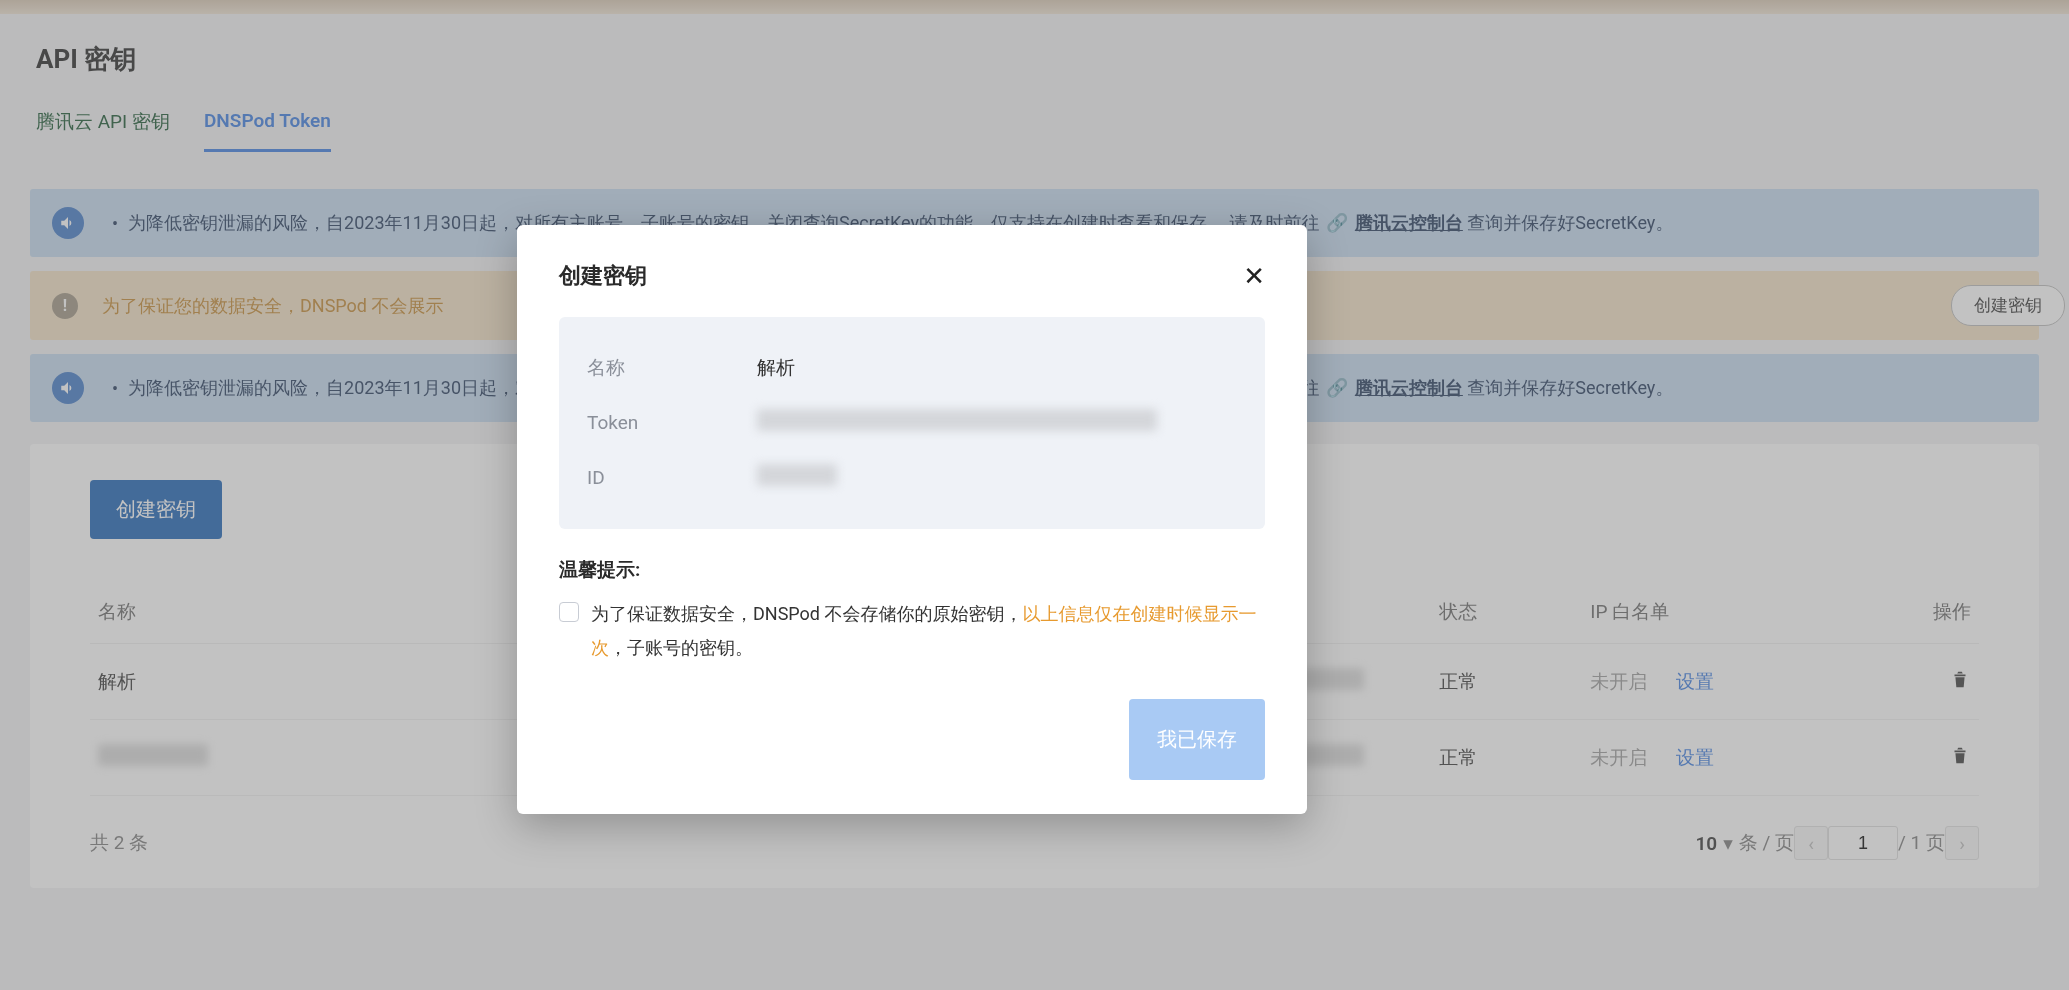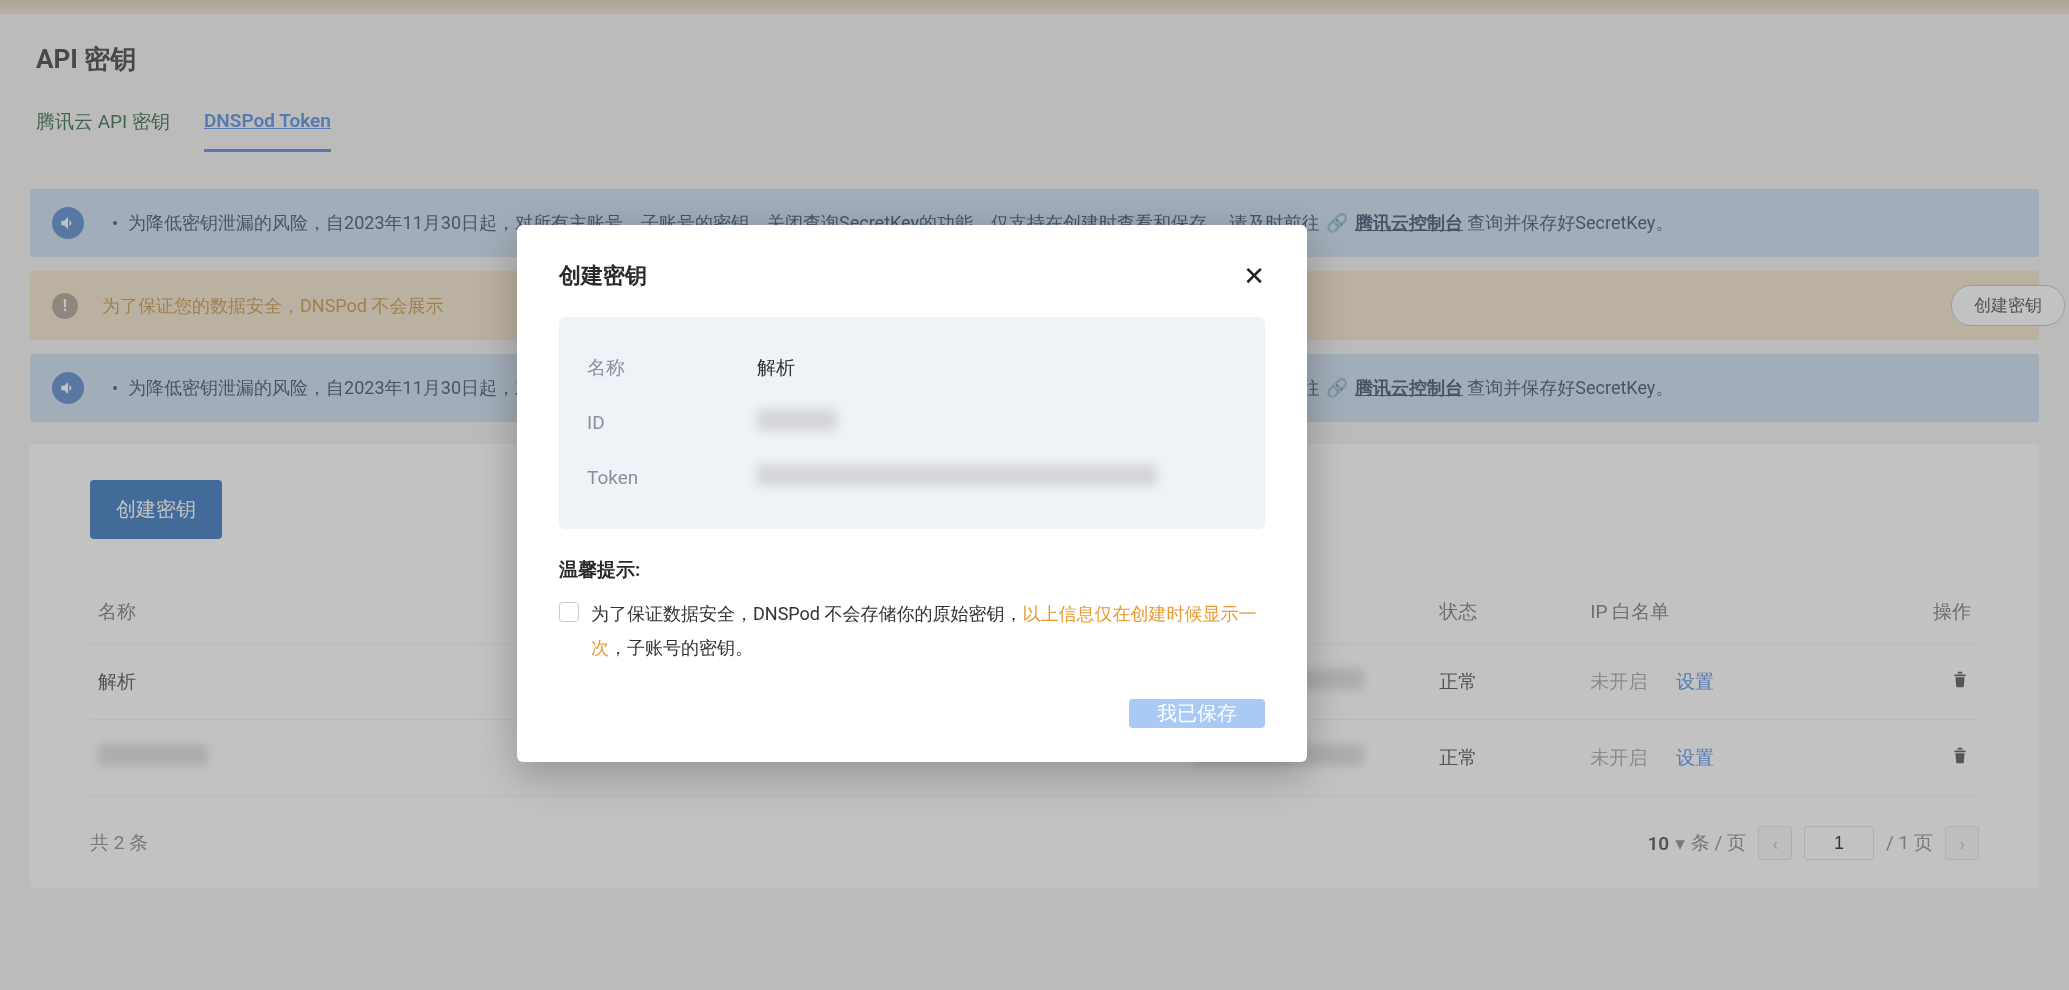--- a/index.html
+++ b/index.html
@@ -58,21 +58,20 @@
     padding:0 0 14px 0;
     font-size:19px;
     color:#14532d;
     cursor:pointer;
     border-bottom:3px solid transparent;
   }
   .tab.active{
     color:var(--link);
     font-weight:600;
     border-bottom:3px solid var(--link);
-    text-decoration:underline;
   }
 
   
   .content{
     padding:36px 30px 0 30px;
   }
 
   
   .banner{
     display:flex;
@@ -189,21 +188,21 @@
 
   .pager{
     display:flex;
     align-items:center;
     justify-content:space-between;
     margin-top:30px;
     color:#7a7a7a;
     font-size:19px;
   }
   .pager-right{
-    display:flex;align-items:center;gap:12px;
+    display:flex;align-items:center;
   }
   .pager-right .sizebox{display:flex;align-items:center;gap:6px;}
   .pager-right .sizebox .val{color:#333;font-weight:600;}
   .pager-right .nav-btn{
     width:34px;height:34px;
     display:flex;align-items:center;justify-content:center;
     border:1px solid #e0e0e0;border-radius:3px;
     background:#f7f7f7;color:#bbb;
   }
   .pager-right .page-input{
@@ -264,21 +263,21 @@
     margin-top:5px;flex:0 0 auto;background:#fff;
   }
   .tips-body .orange{color:var(--orange);}
   .modal-footer{
     display:flex;justify-content:flex-end;margin-top:34px;
   }
   .btn-saved{
     background:var(--pale-btn);
     color:#fff;
     border:none;border-radius:4px;
-    padding:1px 28px;font-size:20px;cursor:pointer;
+    padding:27px 28px;font-size:20px;cursor:pointer;
   }
 </style>
 </head>
 <body>
 
 <div class="cream-strip"></div>
 
 <div class="page-head">
   <h1 class="page-title">API 密钥</h1>
   <div class="tabs">
@@ -401,26 +400,26 @@
     <div class="modal-title">创建密钥</div>
     <div class="close-x">✕</div>
   </div>
 
   <div class="panel">
     <div class="panel-row">
       <div class="lbl">名称</div>
       <div class="val">解析</div>
     </div>
     <div class="panel-row">
+      <div class="lbl">Token</div>
+      <div class="val"><span class="blur-val bv2"></span></div>
+    </div>
+    <div class="panel-row">
       <div class="lbl">ID</div>
       <div class="val"><span class="blur-val bv1"></span></div>
-    </div>
-    <div class="panel-row">
-      <div class="lbl">Token</div>
-      <div class="val"><span class="blur-val bv2"></span></div>
     </div>
   </div>
 
   <div class="tips">
     <div class="label">温馨提示:</div>
     <div class="tips-body">
       <div class="cb"></div>
       <div>
         <span>为了保证数据安全，DNSPod 不会存储你的原始密钥，</span><span class="orange">以上信息仅在创建时候显示一次</span><span>，子账号的密钥。</span>
       </div>

